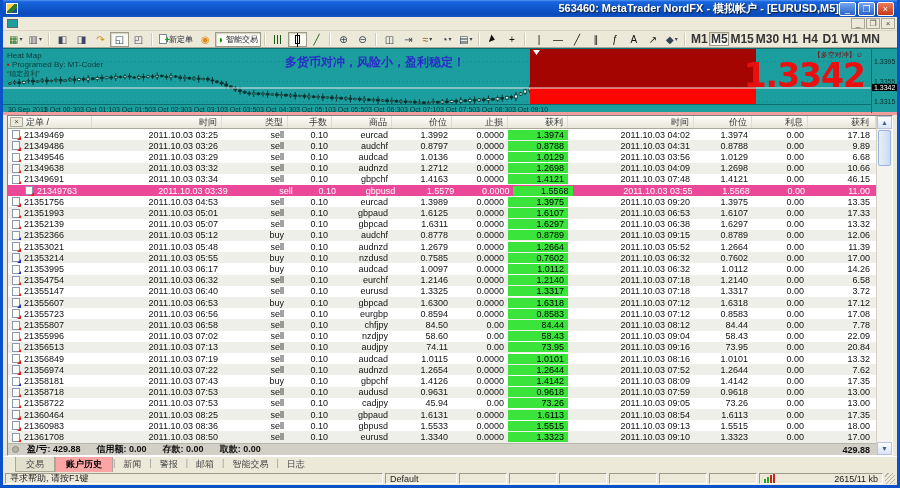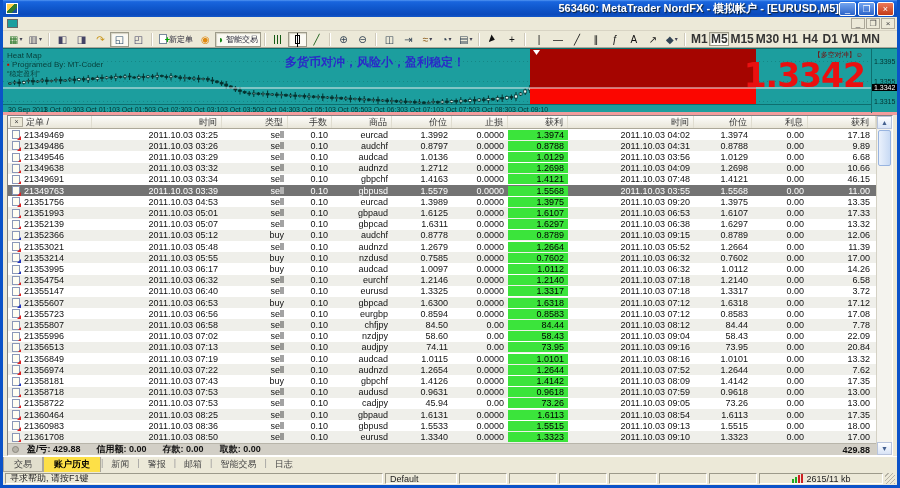--- a/index.html
+++ b/index.html
@@ -58,50 +58,50 @@
   
   .terminal{height:341px;flex:0 0 341px;margin:0 4px;background:#fff;border:1px solid #808080;border-bottom-color:#fff;border-right-color:#fff;display:flex;}
   .tmain{width:868px;display:flex;flex-direction:column;}
   .thead{height:13px;flex:0 0 13px;display:flex;background:linear-gradient(180deg,#fdfdfb,#e9e6d9);border-bottom:1px solid #aca899;font-size:9px;color:#333;}
   .hc{border-right:1px solid #e0ddd0;display:flex;align-items:center;justify-content:flex-end;padding:0 4px;white-space:nowrap;overflow:hidden;}
   .hc.left{justify-content:flex-start;padding-left:2px;}
   .hclose{width:13px;height:10px;border:1px solid #aca899;background:#ece9d8;font-size:7px;line-height:8px;text-align:center;color:#444;margin-right:3px;}
   .trows{flex:0 0 314px;overflow:hidden;}
   .row{display:flex;height:11.214px;font-size:9px;color:#111;align-items:center;}
   .row:nth-child(even){background:#efefea;}
-  .row.sel{background:#737373;color:#fff;}
+  .row.sel{background:#ec4899;color:#fff;padding-left:13px;}
   .cell{padding:0 4px;text-align:right;white-space:nowrap;overflow:hidden;}
   .cell.left{text-align:left;padding-left:2px;display:flex;align-items:center;}
   .cell.tp{background:#3be43b;color:#000;}
   .ric{display:inline-block;width:8px;height:9px;background:#fffef2;border:1px solid #8a98b8;position:relative;margin:0 4px 0 2px;flex:0 0 8px;}
   .ric.s::after{content:"";position:absolute;right:-2px;bottom:-2px;border-left:4px solid transparent;border-top:4px solid #d22;transform:rotate(90deg);}
   .ric.b::after{content:"";position:absolute;right:-2px;bottom:-2px;border-left:4px solid transparent;border-bottom:4px solid #23b;}
   .c0{width:84px;}.c1{width:130px;}.c2{width:66px;}.c3{width:44px;}.c4{width:60px;}.c5{width:60px;}
   .c6{width:56px;}.c7{width:60px;}.c8{width:126px;}.c9{width:58px;}.c10{width:56px;}.c11{width:68px;padding-right:6px;}
   .tsum{height:12px;flex:0 0 12px;background:#d2cfc6;border-top:1px solid #b8b5aa;display:flex;align-items:center;font-size:9px;font-weight:bold;color:#111;padding-left:4px;}
   .tsum .dotball{width:7px;height:7px;border-radius:50%;background:#b5b2a8;border:1px solid #8b887e;margin-right:8px;}
   .tsum .grp{margin-right:16px;white-space:nowrap;}
   .tsum .total{margin-left:auto;padding-right:6px;}
   .tscroll{width:16px;background:#f4f3ee;border-left:1px solid #d4d1c4;display:flex;flex-direction:column;font-size:7px;color:#44608f;}
   .sbtn{height:13px;flex:0 0 13px;border:1px solid #b8c4dc;background:linear-gradient(180deg,#fdfeff,#d9e4f6);text-align:center;line-height:11px;}
   .sthumb{height:36px;margin:1px;border:1px solid #98b4e0;border-radius:2px;background:linear-gradient(90deg,#eaf1fc,#c8daf4);}
   .strack{flex:1;}
   
-  .tabs{height:16px;flex:0 0 16px;background:#ece9d8;border-top:1px solid #fff;display:flex;align-items:flex-start;font-size:9px;color:#333;}
+  .tabs{height:16px;flex:0 0 16px;background:#ece9d8;border-top:1px solid #fff;display:flex;align-items:flex-start;font-size:9px;color:#333;padding-left:12px;}
   .tab{padding:1px 10px;height:15px;line-height:13px;border:1px solid #aca899;border-top:none;background:#e2dfcd;color:#444;}
-  .tab.active{background:#fde047;font-weight:bold;color:#000;border-top:none;height:16px;}
+  .tab.active{background:#fca5a5;font-weight:bold;color:#000;border-top:none;height:16px;}
   .flat{padding:1px 8px;color:#444;}
   .tabsep{color:#999;padding:1px 0;}
   
   .statusbar{height:13px;flex:0 0 13px;background:#ece9d8;display:flex;align-items:stretch;font-size:9px;color:#222;padding:1px 2px 1px 2px;gap:2px;}
   .sc{border:1px solid;border-color:#9c9a8a #ffffff #ffffff #9c9a8a;padding:0 4px;display:flex;align-items:center;white-space:nowrap;overflow:hidden;}
   .sc.help{width:378px;}
   .sc.profile{width:72px;}
   .sc.empty{width:48px;}
-  .sc.traffic{flex:1;justify-content:center;gap:4px;}
+  .sc.traffic{flex:1;justify-content:space-between;gap:4px;}
   .bars{display:flex;align-items:flex-end;gap:1px;height:9px;}
   .bars i{width:2px;display:block;}
   .grip{width:10px;background:repeating-linear-gradient(135deg,transparent 0 2px,#b5b2a4 2px 3px);}
 </style>
 </head>
 <body>
 
 <div class="win">
 
   <div class="titlebar">

